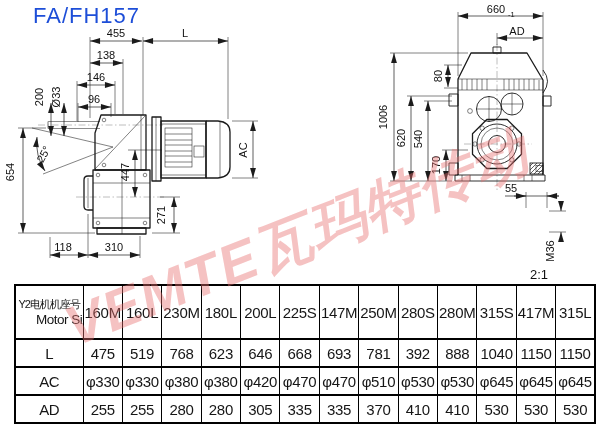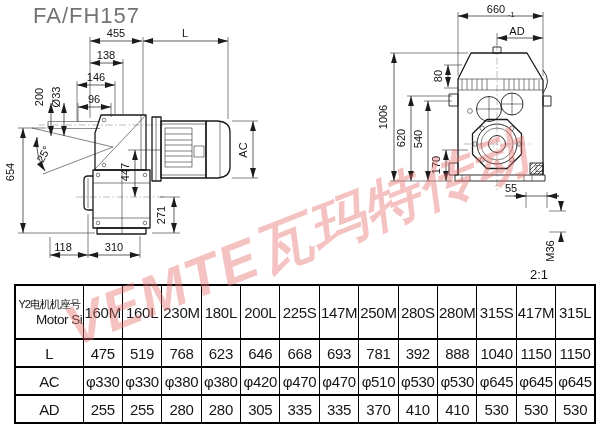--- a/index.html
+++ b/index.html
@@ -1,18 +1,18 @@
 <!DOCTYPE html>
 <html><head>
 <meta charset="utf-8">
 <style>
   html,body{margin:0;padding:0;background:#fff;}
   #page{position:relative;width:600px;height:442px;background:#ffffff;overflow:hidden;
         font-family:"Liberation Sans",sans-serif;color:#161616;}
-  #title{position:absolute;left:33px;top:3px;font-size:22px;letter-spacing:1px;color:#737373;}
+  #title{position:absolute;left:33px;top:3px;font-size:22px;letter-spacing:1px;color:#1d4ed8;}
   #drawings{position:absolute;left:0;top:0;}
   
   .ol{fill:none;stroke:#1b1b1b;stroke-width:1.3;stroke-linejoin:round;}
   .ol2{fill:none;stroke:#1b1b1b;stroke-width:.9;stroke-linejoin:round;}
   .thin{fill:none;stroke:#1b1b1b;stroke-width:.55;}
   .shaft{fill:none;stroke:#8d8d8d;stroke-width:1.2;}
   .cl{fill:none;stroke:#8a8a8a;stroke-width:.55;stroke-dasharray:7 2.5 1.5 2.5;}
   .ext{fill:none;stroke:#1b1b1b;stroke-width:.55;}
   .dim{fill:none;stroke:#1b1b1b;stroke-width:.7;}
   .dima{fill:none;stroke:#1b1b1b;stroke-width:.7;marker-start:url(#arw);marker-end:url(#arw);}

